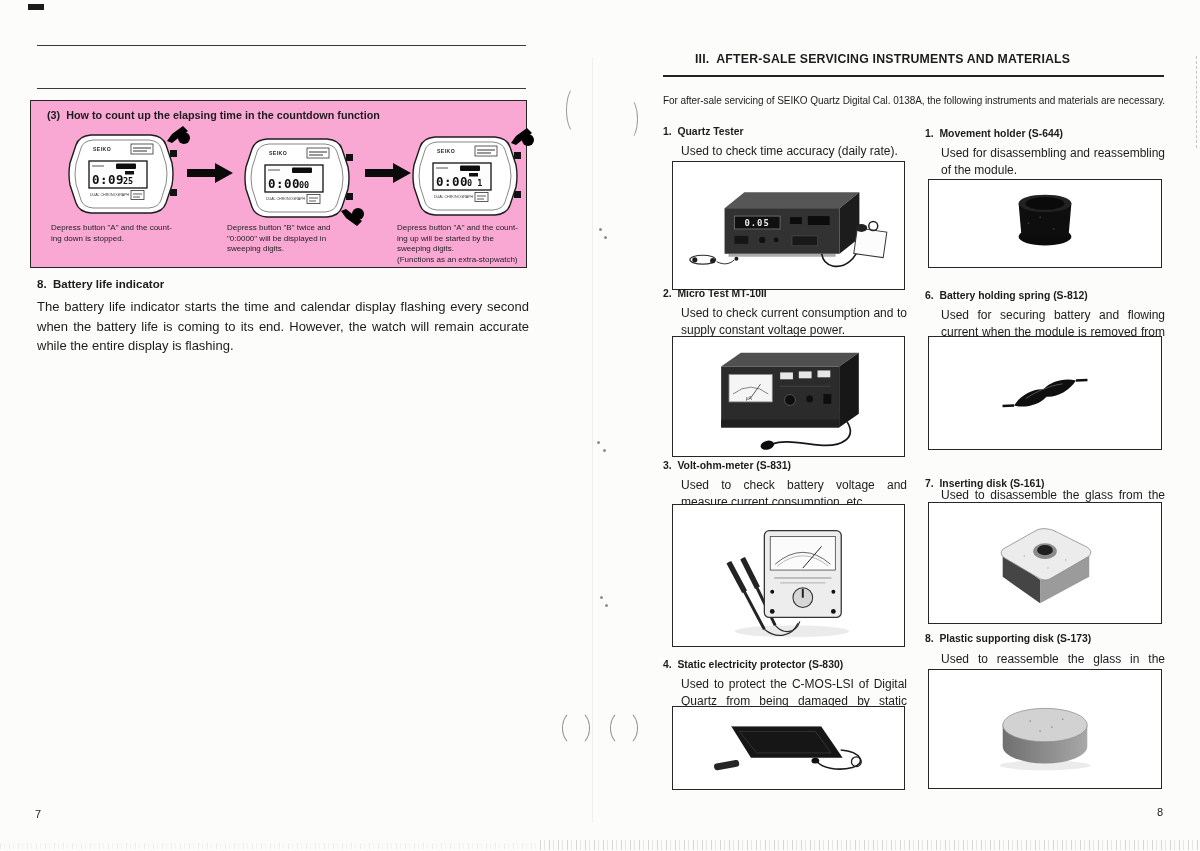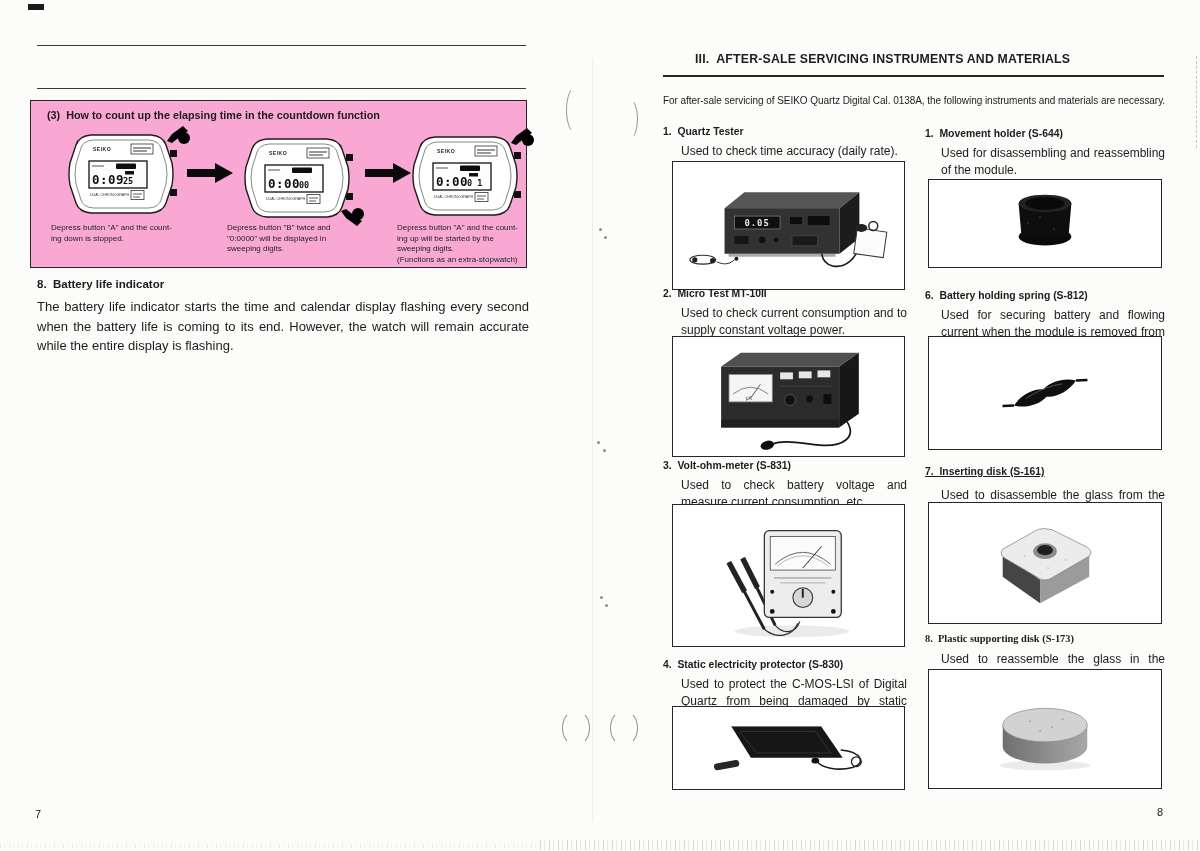--- a/index.html
+++ b/index.html
@@ -298,36 +298,36 @@
       <svg width="100%" height="100%" viewBox="0 0 234 114">
         <g transform="translate(117,57) rotate(-22)">
           <path d="M-34,0 C-24,-7 -10,-9 0,-4 C10,-9 24,-7 34,0 C24,7 10,9 0,4 C-10,9 -24,7 -34,0 Z" fill="#0f0f0f"></path>
           <path d="M-34,0 L-45,-4" stroke="#0f0f0f" stroke-width="2.5"></path>
           <path d="M34,0 L45,4" stroke="#0f0f0f" stroke-width="2.5"></path>
           <path d="M-20,-2 C-8,-5 8,-5 20,-2" stroke="#5a5a5a" stroke-width="0.8" fill="none"></path>
         </g>
       </svg>
     </div>
 
-    <div class="abs item-h h-keep" style="left:925px;top:466px;text-decoration:underline;">7.  Inserting disk (S-161)</div>
+    <div class="abs item-h h-keep" style="left:925px;top:478px;">7.  Inserting disk (S-161)</div>
     <div class="abs desc" style="left:941px;top:487px;width:224px;">Used to disassemble the glass from the casebezel</div>
     <div class="abs frame" style="left:928px;top:502px;width:234px;height:122px;">
       <svg width="100%" height="100%" viewBox="0 0 234 122">
         <polygon points="74,51 112,78 112,102 74,75" fill="#454545"></polygon>
         <polygon points="162,51 112,78 112,102 162,75" fill="#9b9b9b"></polygon>
         <path d="M116,26 Q124,26 130,30 L160,45 Q166,49 162,54 L124,76 Q118,80 112,77 L76,56 Q70,52 74,47 L106,29 Q110,26 116,26 Z" fill="#ececec" stroke="#8a8a8a" stroke-width="0.8"></path>
         <ellipse cx="117" cy="49" rx="12" ry="8" fill="#8c8c8c"></ellipse>
         <ellipse cx="117" cy="48" rx="8" ry="5.2" fill="#1f1f1f"></ellipse>
         <circle cx="96" cy="54" r="0.8" fill="#b5b5b5"></circle>
         <circle cx="138" cy="58" r="0.8" fill="#b5b5b5"></circle>
         <circle cx="120" cy="66" r="0.8" fill="#b5b5b5"></circle>
       </svg>
     </div>
 
-    <div class="abs item-h h-keep" style="left:925px;top:633px;font-family:Liberation Serif, serif;">8.  Plastic supporting disk (S-173)</div>
+    <div class="abs item-h h-keep" style="left:925px;top:633px;">8.  Plastic supporting disk (S-173)</div>
     <div class="abs desc" style="left:941px;top:651px;width:224px;">Used to reassemble the glass in the casebezel.</div>
     <div class="abs frame" style="left:928px;top:669px;width:234px;height:120px;">
       <svg width="100%" height="100%" viewBox="0 0 234 120">
         <defs>
           <linearGradient id="diskSide" x1="0" y1="0" x2="1" y2="0">
             <stop offset="0" stop-color="#6f6f6f"></stop>
             <stop offset="1" stop-color="#a8a8a8"></stop>
           </linearGradient>
         </defs>
         <ellipse cx="117" cy="97" rx="46" ry="5" fill="#000" opacity="0.08"></ellipse>

